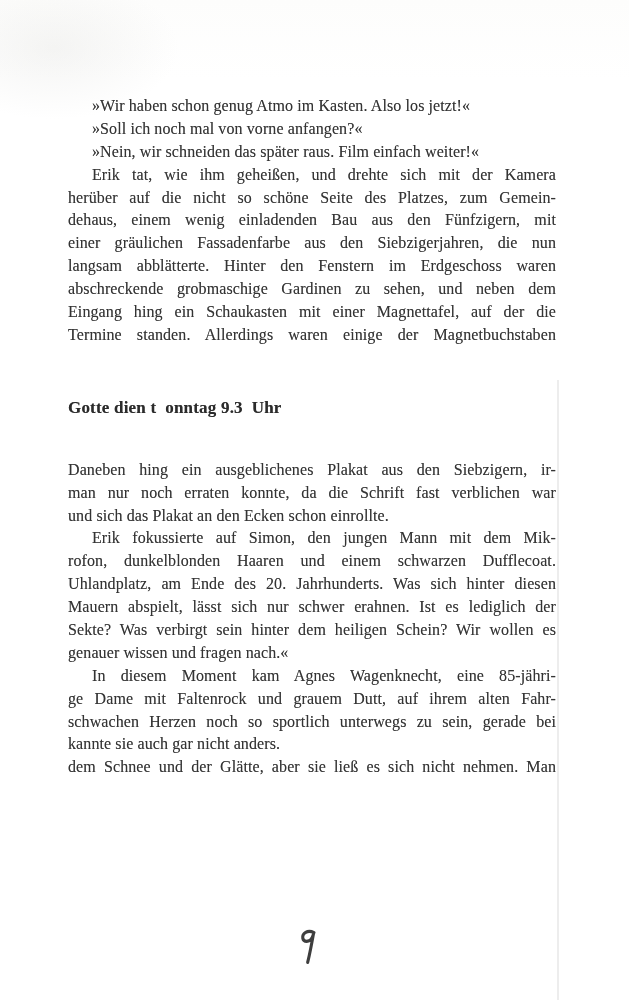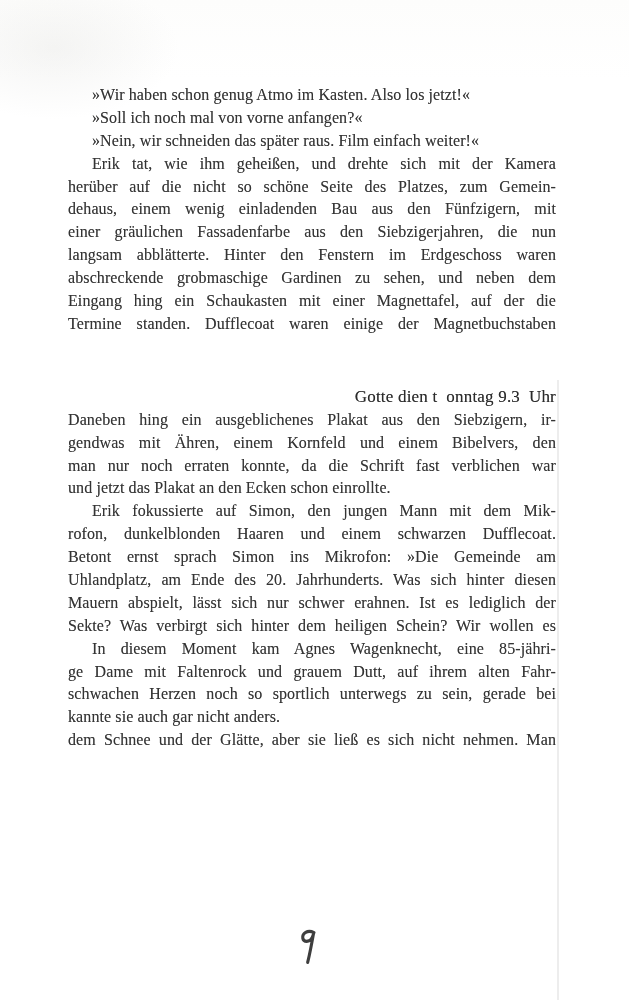--- a/index.html
+++ b/index.html
@@ -14,21 +14,21 @@
     position: relative;
     width: 629px;
     height: 1000px;
     background: linear-gradient(180deg, #fdfdfc 0%, #ffffff 8%, #ffffff 100%);
     font-family: "Liberation Serif", "DejaVu Serif", serif;
     color: #343434;
   }
   .text-col {
     position: absolute;
     left: 68px;
-    top: 84px;
+    top: 95px;
     width: 488px;
   }
   .line {
     font-size: 16px;
     line-height: 22.9px;
     height: 22.9px;
     white-space: pre-wrap;
     text-align: left;
     letter-spacing: 0.1px;
     text-shadow: 0 0 0.5px rgba(50,50,50,0.45);
@@ -39,22 +39,23 @@
   }
   .line.in {
     padding-left: 24px;
   }
   .line.j.in {
     text-indent: 24px;
     padding-left: 0;
   }
   .heading {
     margin-top: 49px;
-    text-align: right;
-    font-weight: normal;
+    margin-bottom: 39px;
+    text-align: left;
+    font-weight: bold;
     font-size: 17px;
     line-height: 24px;
     color: #2b2b2b;
     white-space: pre;
     letter-spacing: 0.2px;
     text-shadow: 0 0 0.5px rgba(40,40,40,0.5);
   }
   .page-number {
     position: absolute;
     left: 296px;
@@ -91,36 +92,35 @@
         <div class="line in">»Wir haben schon genug Atmo im Kasten. Also los jetzt!«</div>
         <div class="line in">»Soll ich noch mal von vorne anfangen?«</div>
         <div class="line in">»Nein, wir schneiden das später raus. Film einfach weiter!«</div>
         <div class="line j in">Erik tat, wie ihm geheißen, und drehte sich mit der Kamera</div>
         <div class="line j">herüber auf die nicht so schöne Seite des Platzes, zum Gemein-</div>
         <div class="line j">dehaus, einem wenig einladenden Bau aus den Fünfzigern, mit</div>
         <div class="line j">einer gräulichen Fassadenfarbe aus den Siebzigerjahren, die nun</div>
         <div class="line j">langsam abblätterte. Hinter den Fenstern im Erdgeschoss waren</div>
         <div class="line j">abschreckende grobmaschige Gardinen zu sehen, und neben dem</div>
         <div class="line j">Eingang hing ein Schaukasten mit einer Magnettafel, auf der die</div>
-        <div class="line j">Termine standen. Dufflecoat waren einige der Magnetbuchstaben</div>
+        <div class="line j">Termine standen. Allerdings waren einige der Magnetbuchstaben</div>
       </div>
 
     <div class="heading">Gotte dien t  onntag 9.3  Uhr</div>
 
     <div>
         <div class="line j">Daneben hing ein ausgeblichenes Plakat aus den Siebzigern, ir-</div>
-        <div class="line j">gendwas mit Ähren, einem Kornfeld und einem Bibelvers, den</div>
         <div class="line j">man nur noch erraten konnte, da die Schrift fast verblichen war</div>
-        <div class="line">und jetzt das Plakat an den Ecken schon einrollte.</div>
+        <div class="line">und sich das Plakat an den Ecken schon einrollte.</div>
         <div class="line j in">Erik fokussierte auf Simon, den jungen Mann mit dem Mik-</div>
         <div class="line j">rofon, dunkelblonden Haaren und einem schwarzen Dufflecoat.</div>
-        <div class="line j">Betont ernst sprach Simon ins Mikrofon: »Die Gemeinde am</div>
         <div class="line j">Uhlandplatz, am Ende des 20. Jahrhunderts. Was sich hinter diesen</div>
         <div class="line j">Mauern abspielt, lässt sich nur schwer erahnen. Ist es lediglich der</div>
-        <div class="line j">Sekte? Was verbirgt sich hinter dem heiligen Schein? Wir wollen es</div>
+        <div class="line j">Sekte? Was verbirgt sein hinter dem heiligen Schein? Wir wollen es</div>
+        <div class="line">genauer wissen und fragen nach.«</div>
         <div class="line j in">In diesem Moment kam Agnes Wagenknecht, eine 85-jähri-</div>
         <div class="line j">ge Dame mit Faltenrock und grauem Dutt, auf ihrem alten Fahr-</div>
         <div class="line j">schwachen Herzen noch so sportlich unterwegs zu sein, gerade bei</div>
         <div class="line">kannte sie auch gar nicht anders.</div>
         <div class="line j">dem Schnee und der Glätte, aber sie ließ es sich nicht nehmen. Man</div>
       </div>
   </div>
 
   <svg class="page-number" viewBox="0 0 26 38" aria-label="9">
     <path d="M17.5 4.5 C 11 1.5, 5.5 5.5, 6.5 10.5 C 7.3 14.5, 13.5 14.8, 15.8 9.5 C 16.8 7.2, 17.2 5.2, 17 5.5 C 15.8 14, 14.3 24, 12.2 34.5" fill="none" stroke="#3e3e3e" stroke-width="3.1" stroke-linecap="round" stroke-linejoin="round" transform="rotate(2 13 19)"></path>

